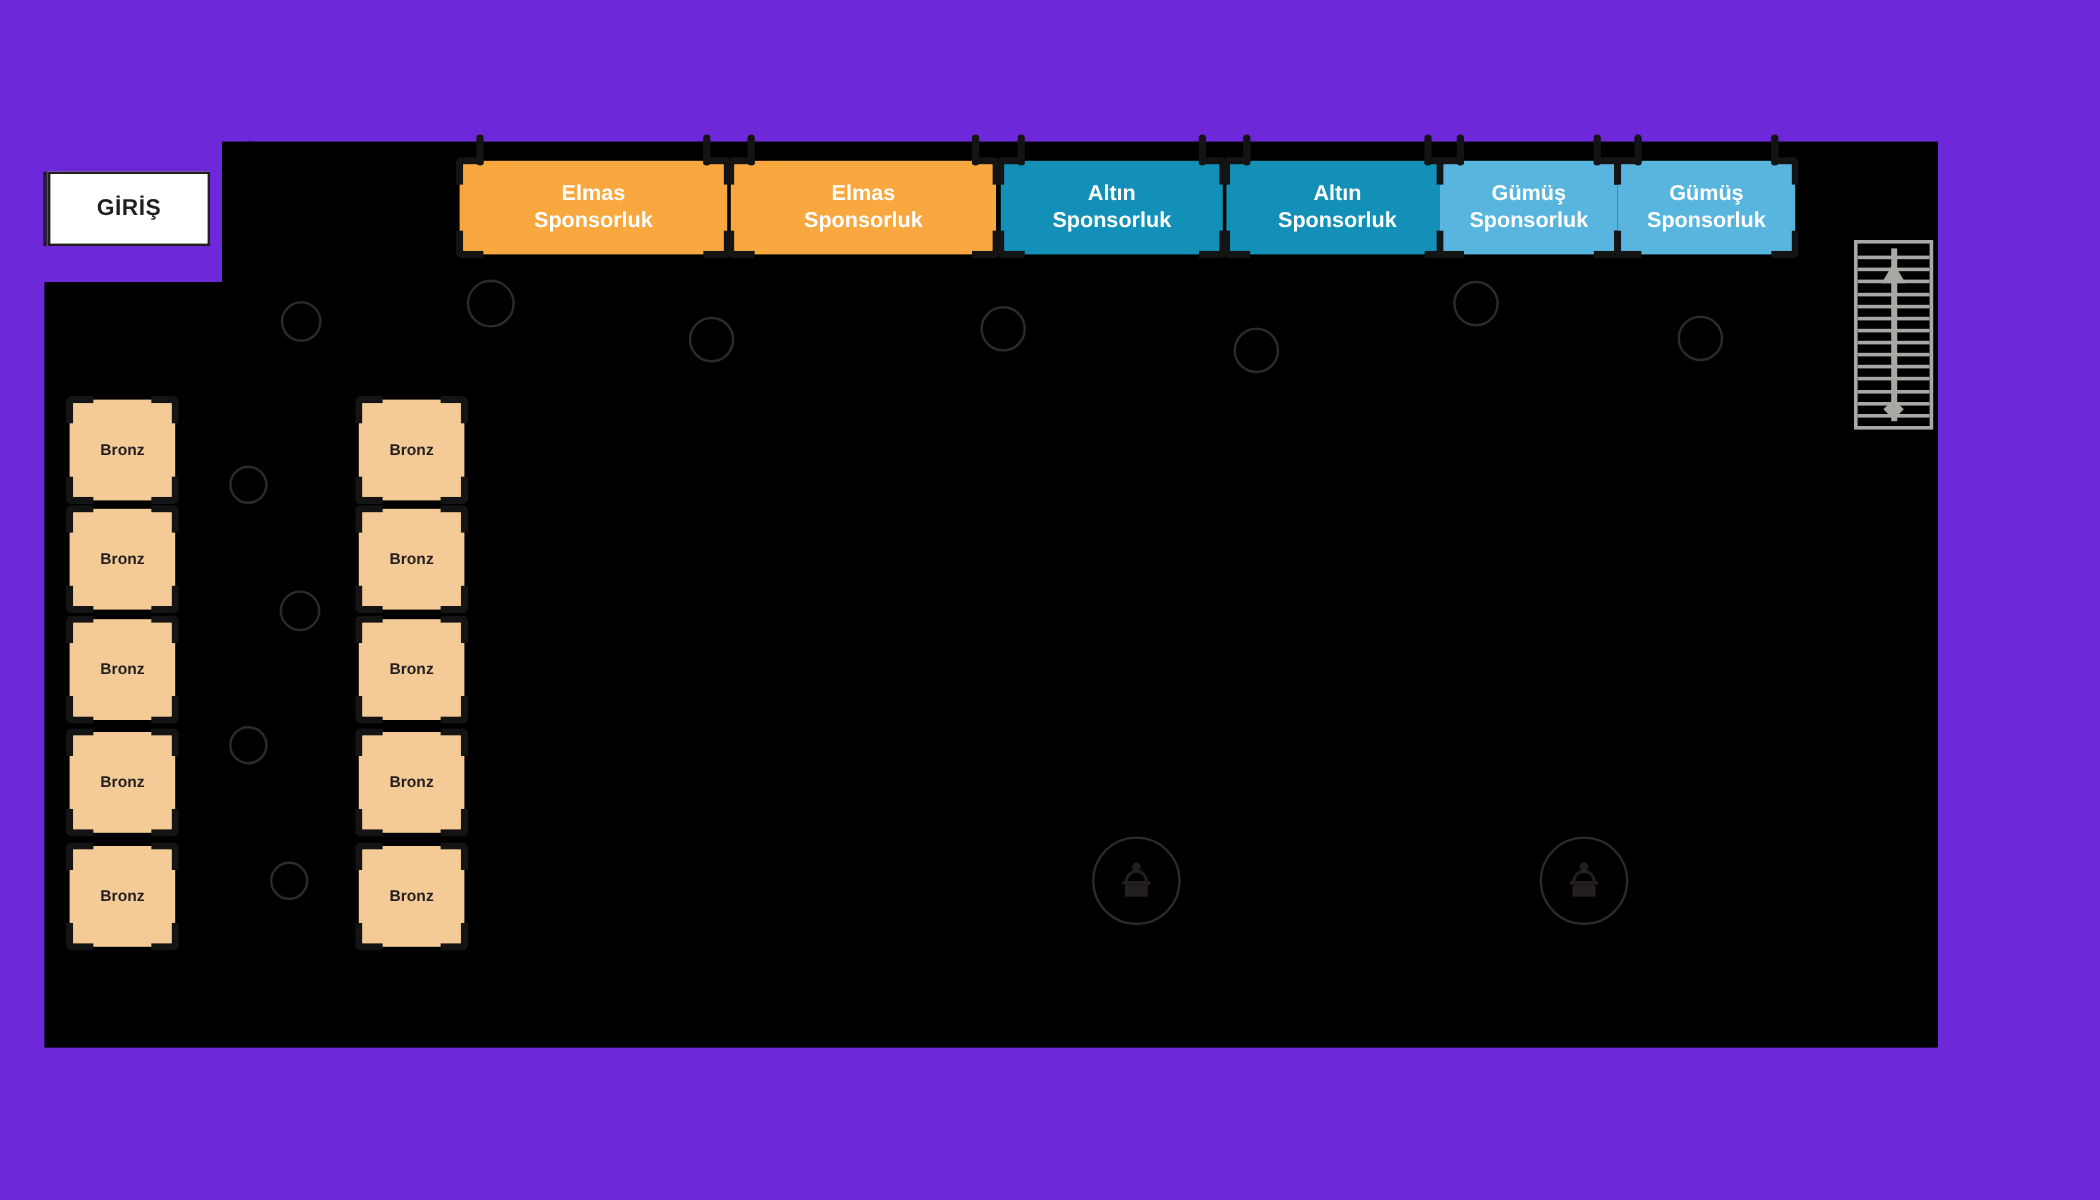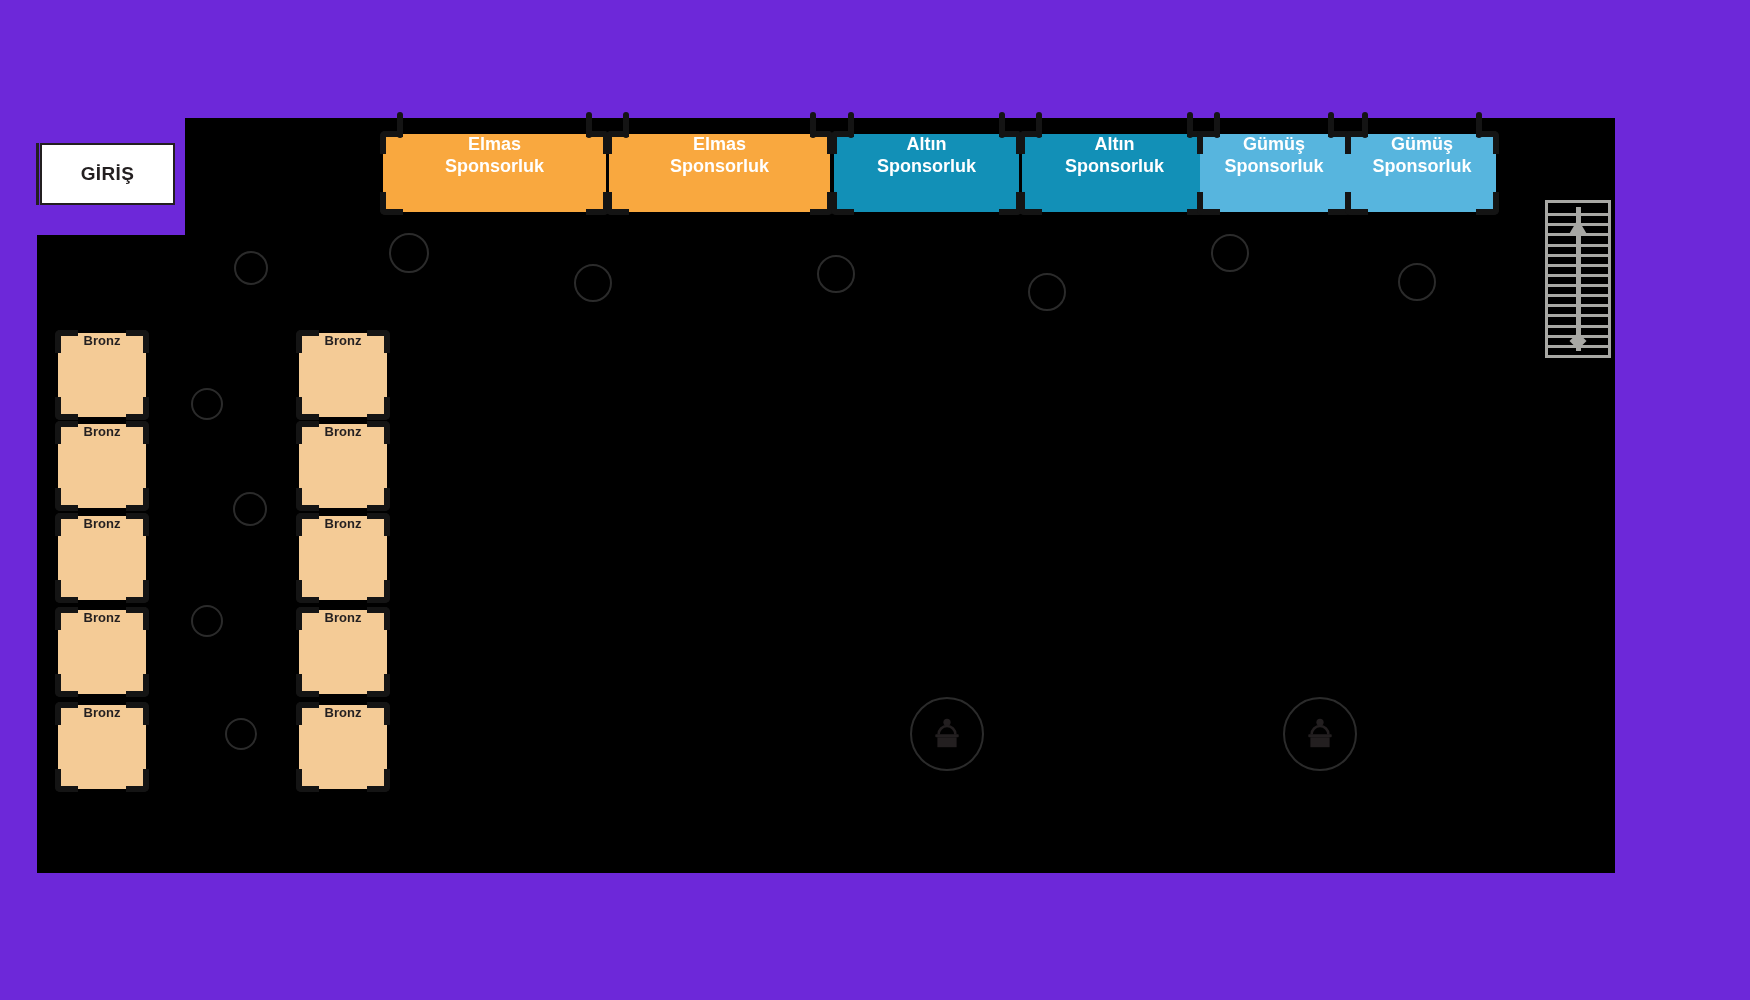--- a/index.html
+++ b/index.html
@@ -58,20 +58,21 @@
     background: #231f20;
   }
 
   
   .booth {
     position: absolute;
     box-sizing: border-box;
     display: flex;
     flex-direction: column;
     align-items: center;
+    justify-content: center;
     text-align: center;
     line-height: 1.22;
   }
   .booth-title {
     font-size: 17px;
     font-weight: 700;
     white-space: pre-line;
   }
   .booth.sponsor .booth-title { color: #ffffff; font-size: 18px; }
   .booth.bronze  .booth-title { color: #231f20; font-size: 13px; }

